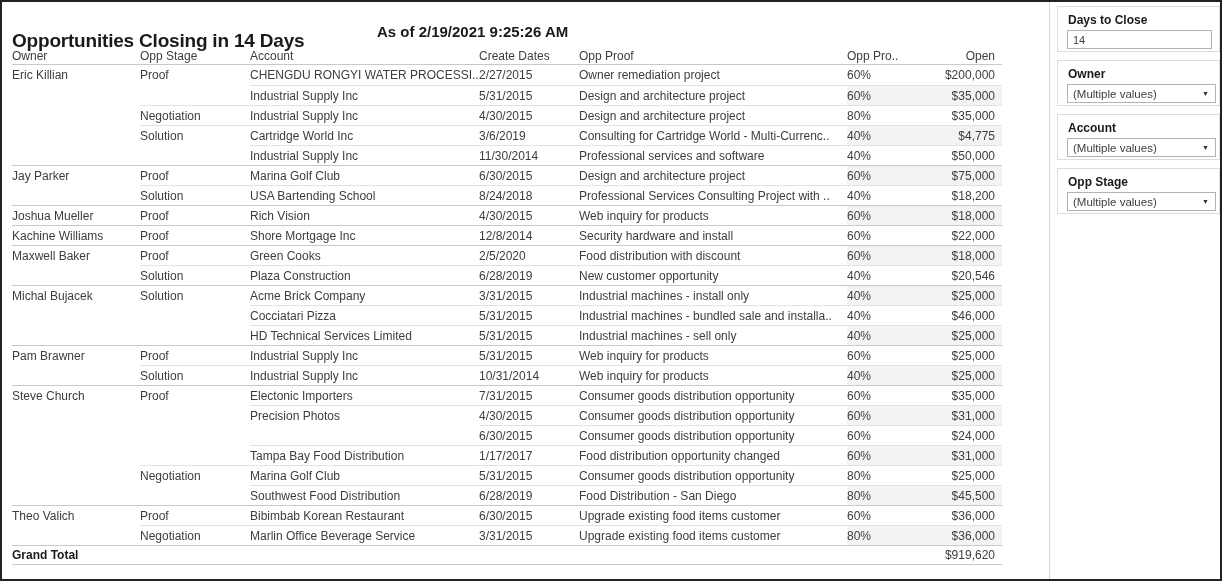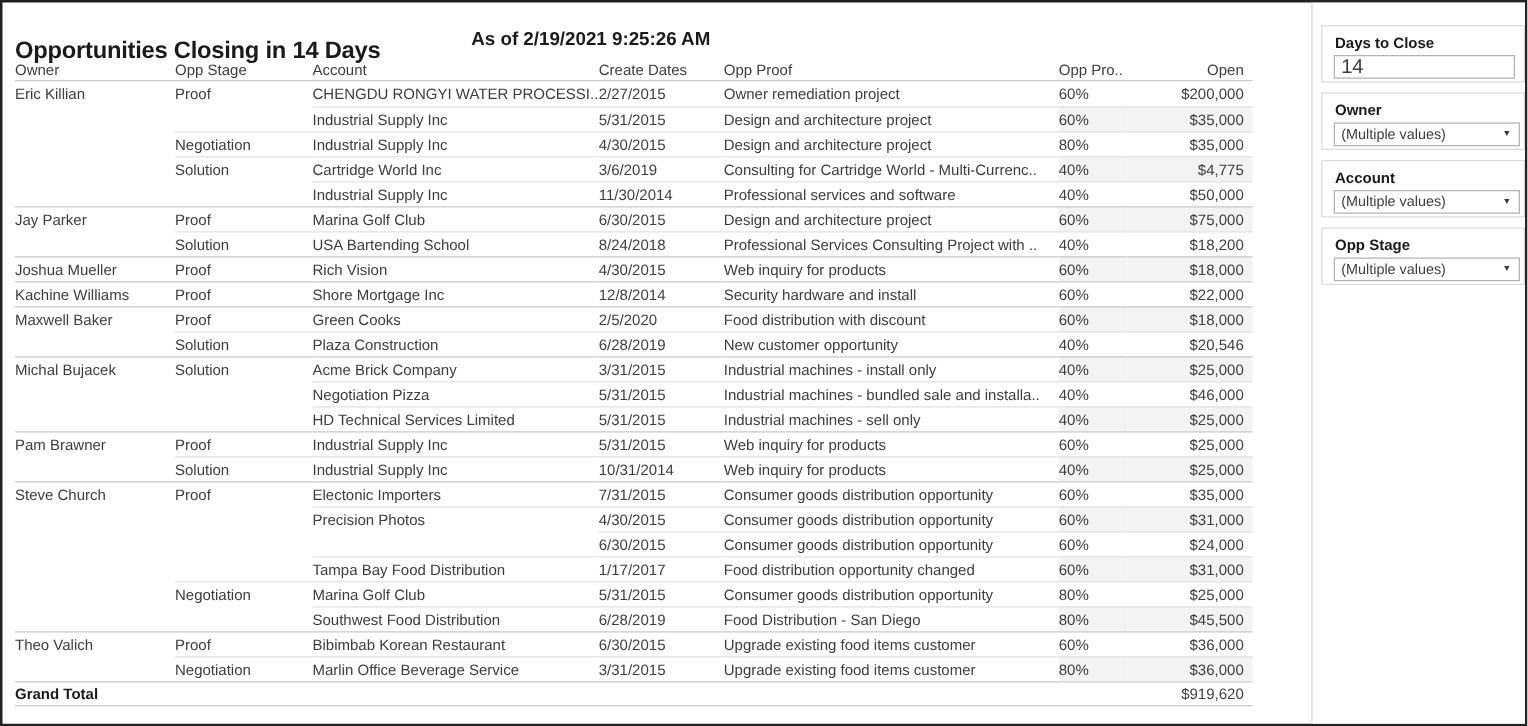--- a/index.html
+++ b/index.html
@@ -52,30 +52,30 @@
   .gt-label{display:flex;align-items:center;font-weight:700;color:var(--title-text);flex:1;}
   .gt-value{display:flex;align-items:center;justify-content:flex-end;width:100px;padding-right:7px;}
   .filter-panel{
     position:absolute;left:1047px;top:0;width:173px;height:577px;
     border-left:1px solid var(--panel-border);background:#fff;
   }
   .fbox{
     margin:0 0 8px 7px;width:163px;height:46px;
     border:1px solid var(--box-border);background:#fff;
   }
-  .fbox:first-child{margin-top:18px;}
+  .fbox:first-child{margin-top:4px;}
   .flabel{
     padding:6px 0 3px 10px;font-size:12px;font-weight:700;color:var(--title-text);
     white-space:nowrap;overflow:hidden;
   }
   .fcontrol-input{
     display:block;margin:0 9px;width:145px;height:19px;
     border:1px solid var(--control-border);background:#fff;
     font-family:"Liberation Sans","DejaVu Sans",sans-serif;
-    font-size:16px;color:var(--text);padding:0 0 0 5px;outline:none;
+    font-size:11px;color:var(--text);padding:0 0 0 5px;outline:none;
   }
   .fcontrol-dd{
     display:flex;align-items:center;justify-content:space-between;
     margin:0 9px;width:149px;height:19px;
     border:1px solid var(--control-border);background:#fff;
     font-size:11.5px;color:var(--text);padding:0 6px 0 5px;cursor:pointer;
   }
   .caret{font-size:7px;color:#333;line-height:1;}
 </style>
 </head>
@@ -200,21 +200,21 @@
         <div class="cell c1 bt-strong">Solution</div>
         <div class="cell c2 bt-strong">Acme Brick Company</div>
         <div class="cell c3 bt-strong">3/31/2015</div>
         <div class="cell c4 bt-strong">Industrial machines - install only</div>
         <div class="cell c5 bt-strong band">40%</div>
         <div class="cell c6 bt-strong band">$25,000</div>
       </div>
       <div class="trow">
         <div class="cell c0"></div>
         <div class="cell c1"></div>
-        <div class="cell c2 bt">Negotiation Pizza</div>
+        <div class="cell c2 bt">Cocciatari Pizza</div>
         <div class="cell c3 bt">5/31/2015</div>
         <div class="cell c4 bt">Industrial machines - bundled sale and installa..</div>
         <div class="cell c5 bt">40%</div>
         <div class="cell c6 bt">$46,000</div>
       </div>
       <div class="trow">
         <div class="cell c0"></div>
         <div class="cell c1"></div>
         <div class="cell c2 bt">HD Technical Services Limited</div>
         <div class="cell c3 bt">5/31/2015</div>

